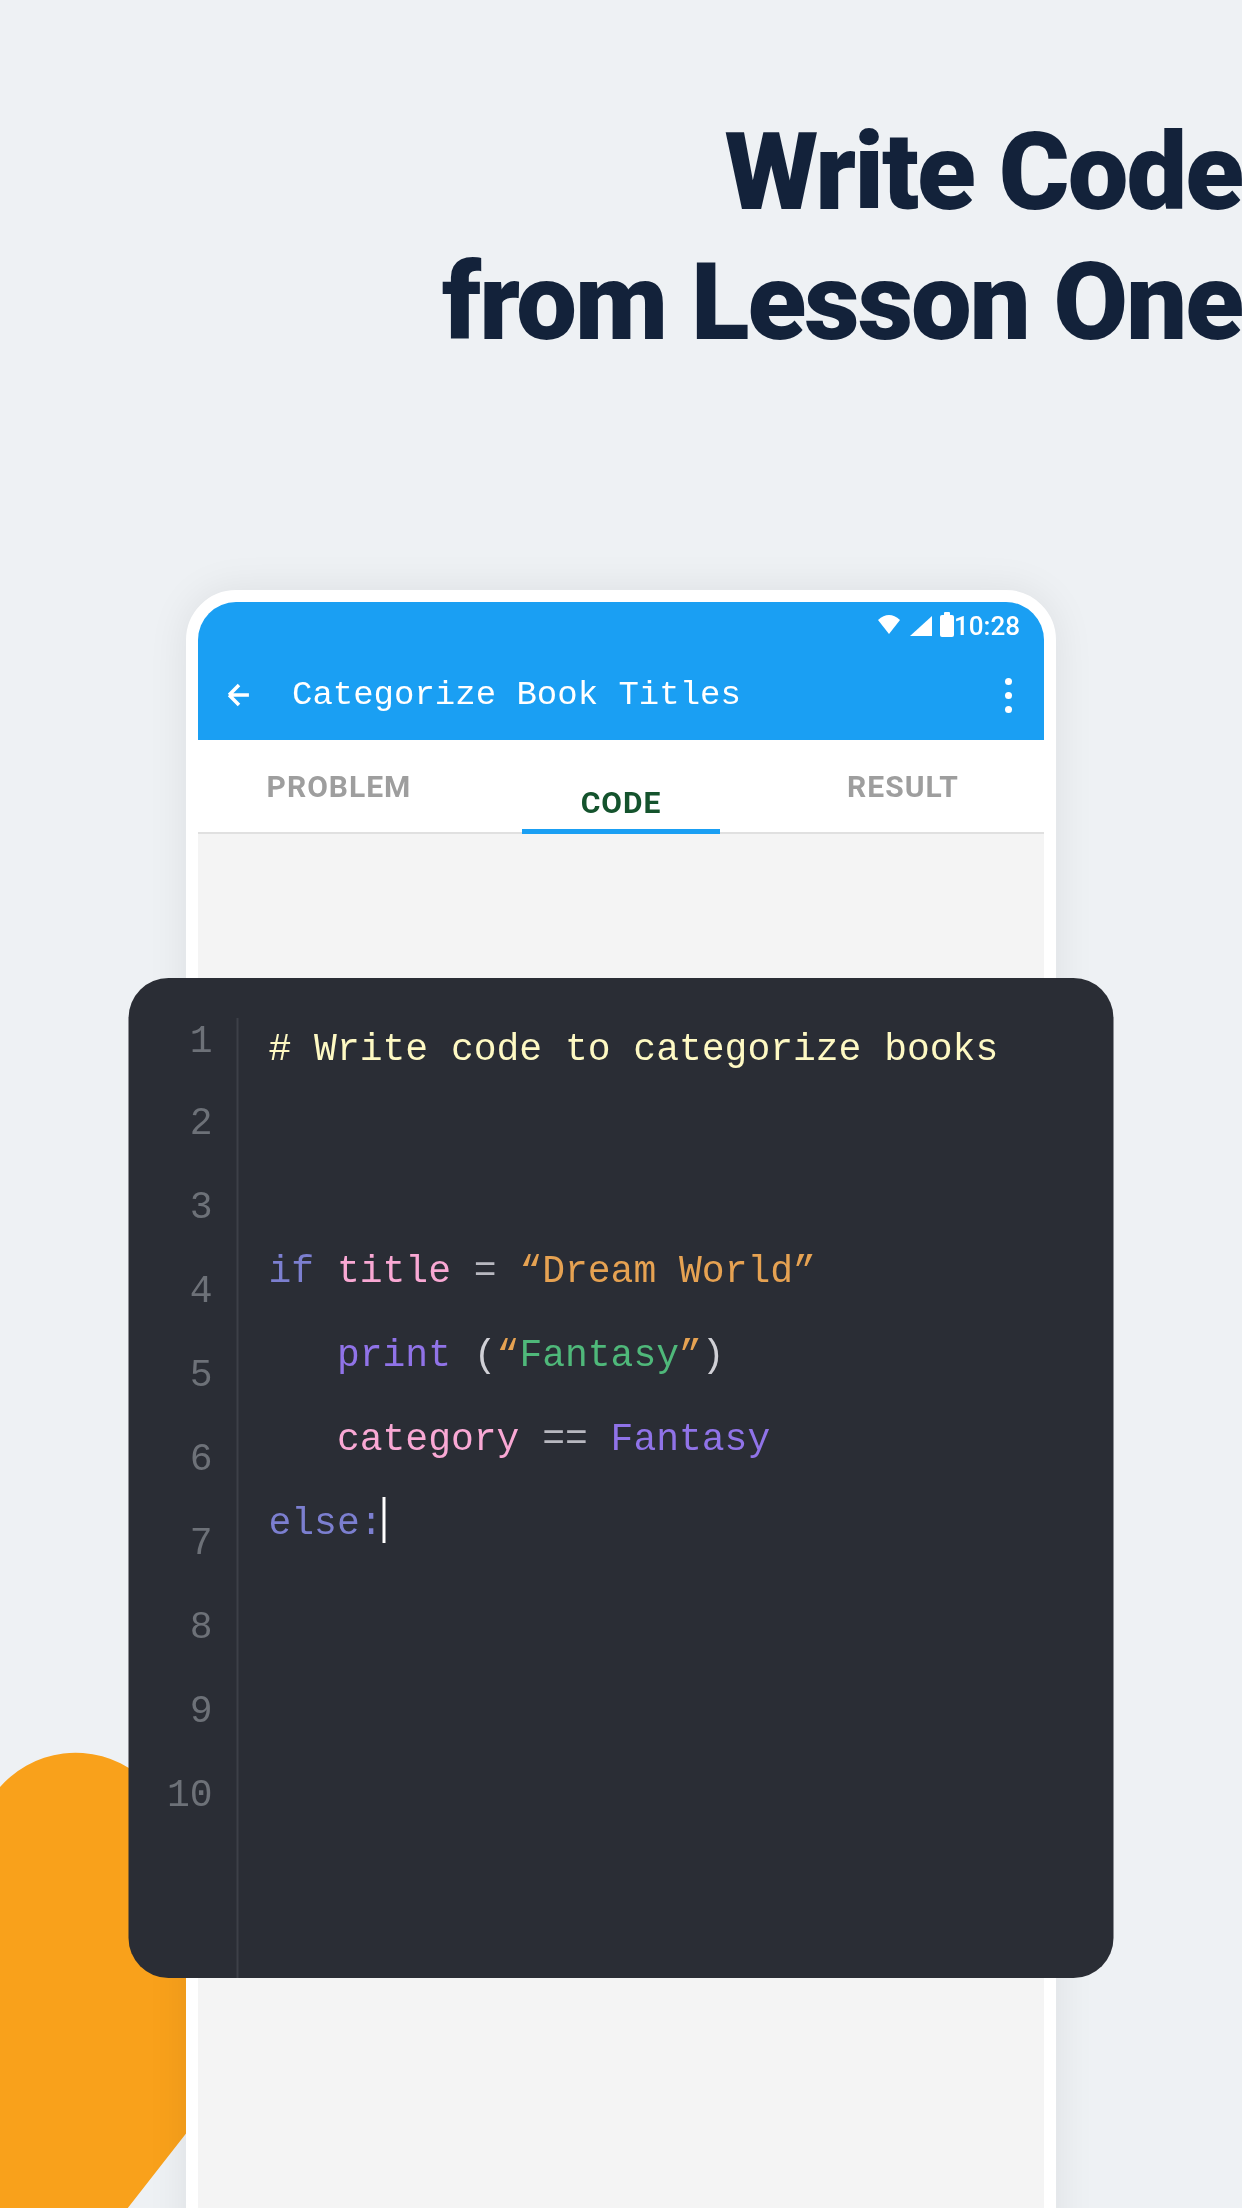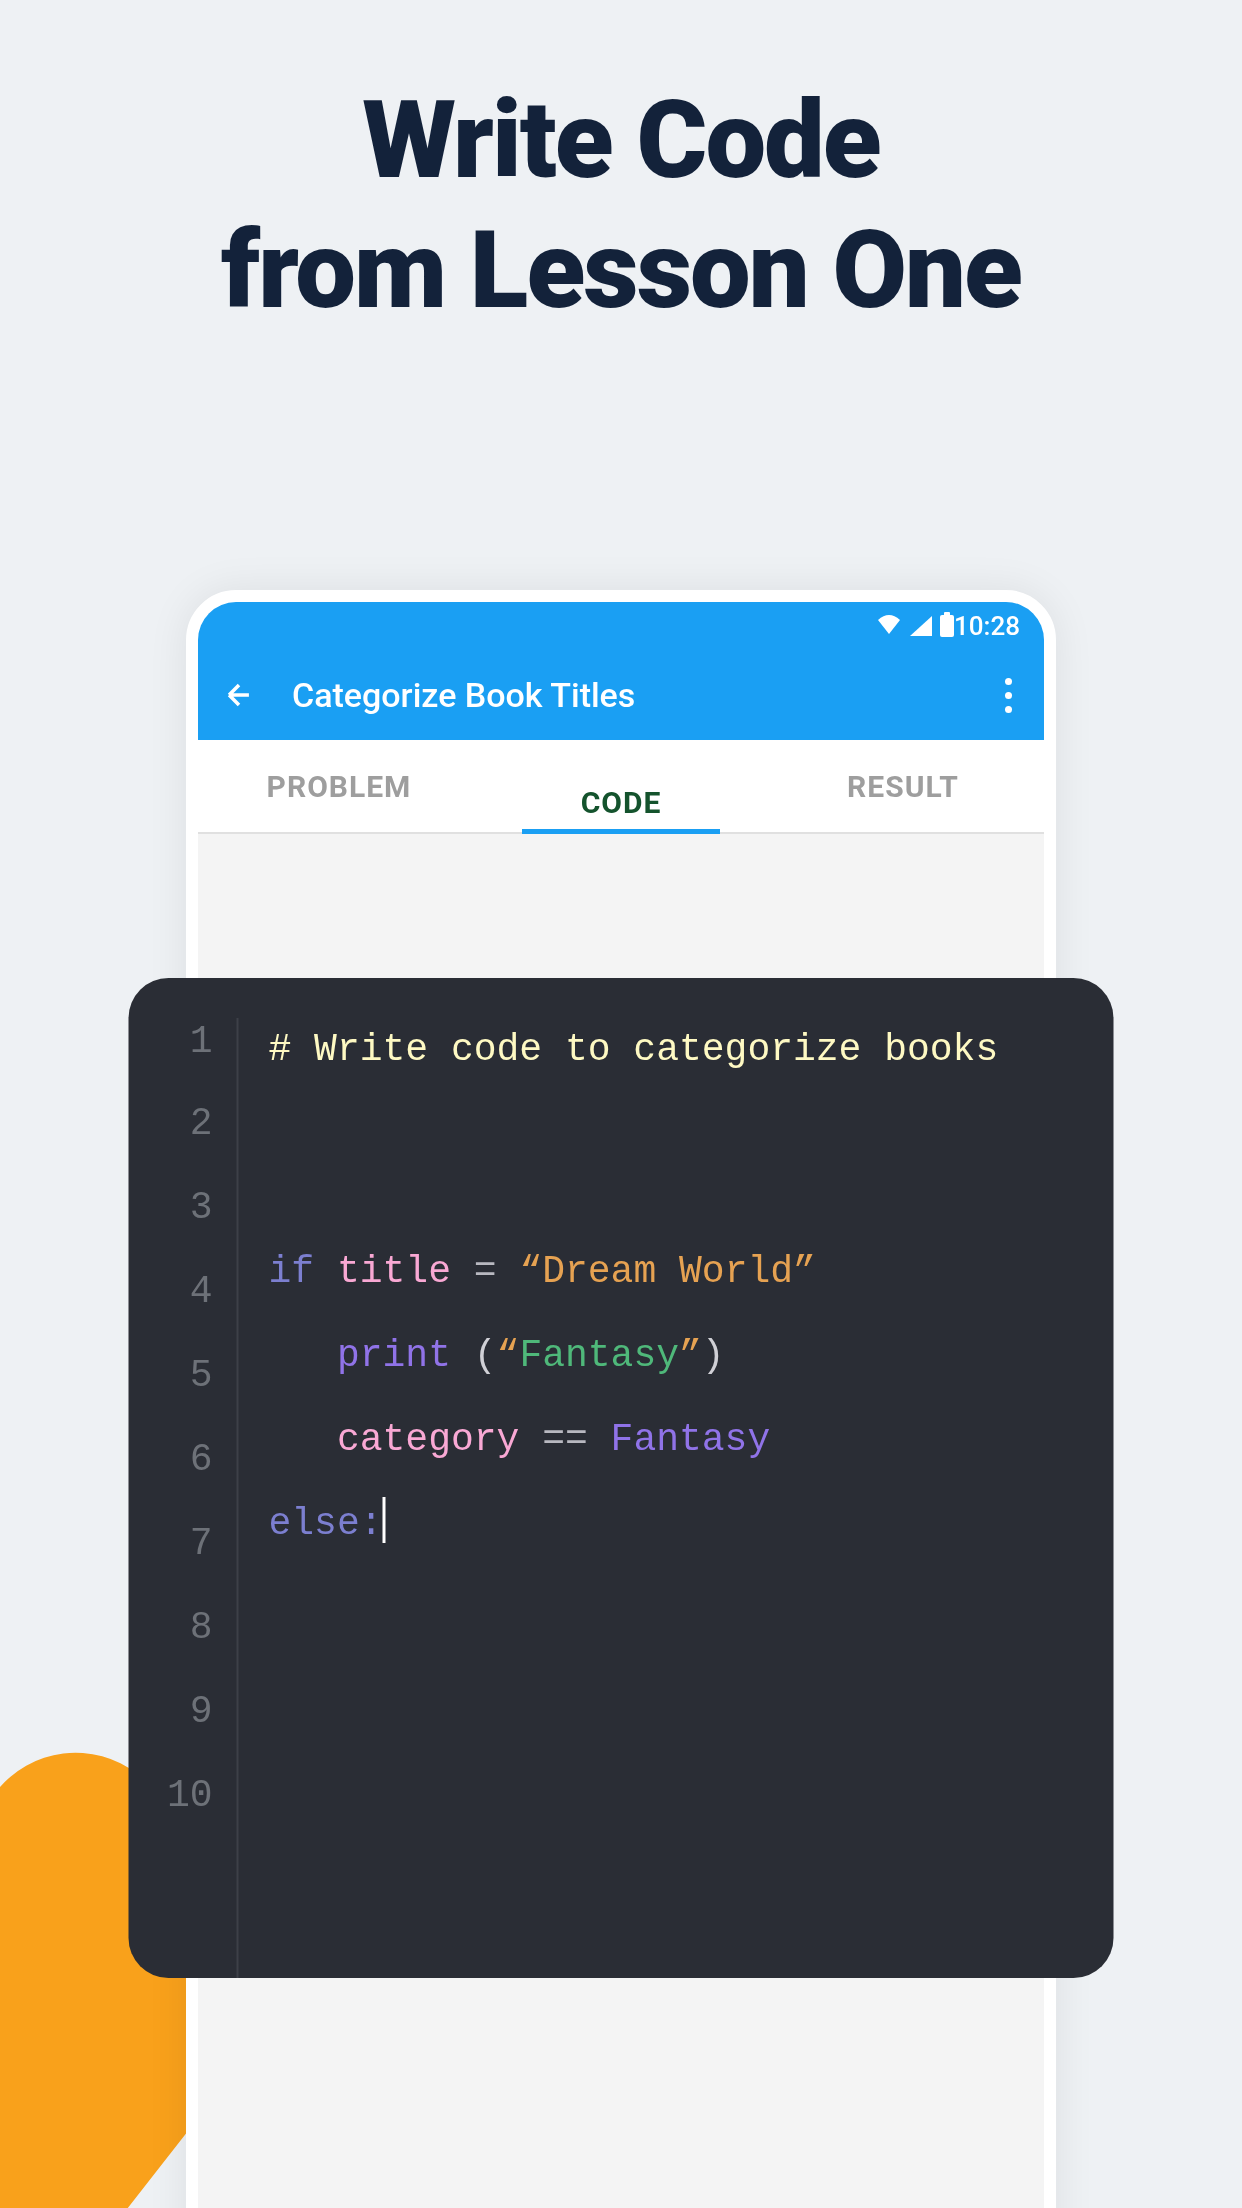--- a/index.html
+++ b/index.html
@@ -11,26 +11,26 @@
     body {
       width: 1242px;
       height: 2208px;
       background: #eef1f4;
       font-family: -apple-system, BlinkMacSystemFont, 'Segoe UI', Roboto, sans-serif;
       position: relative;
       overflow: hidden;
     }
     
     .headline {
-      text-align: center;
+      text-align: right;
       font-size: 108px;
       font-weight: 900;
       color: #13223a;
       line-height: 1.2;
-      padding-top: 76px;
+      padding-top: 108px;
       letter-spacing: -2px;
     }
     
     .phone-frame {
       position: absolute;
       top: 590px;
       left: 50%;
       transform: translateX(-50%);
       width: 870px;
       height: 1700px;
@@ -114,20 +114,21 @@
     
     .back-arrow svg {
       width: 34px;
       height: 34px;
     }
     
     .app-title {
       color: #fff;
       font-size: 34px;
       font-weight: 500;
+      font-family: Liberation Mono, monospace;
     }
     
     .more-icon {
       display: flex;
       flex-direction: column;
       gap: 7px;
       padding: 8px;
     }
     
     .more-dot {

